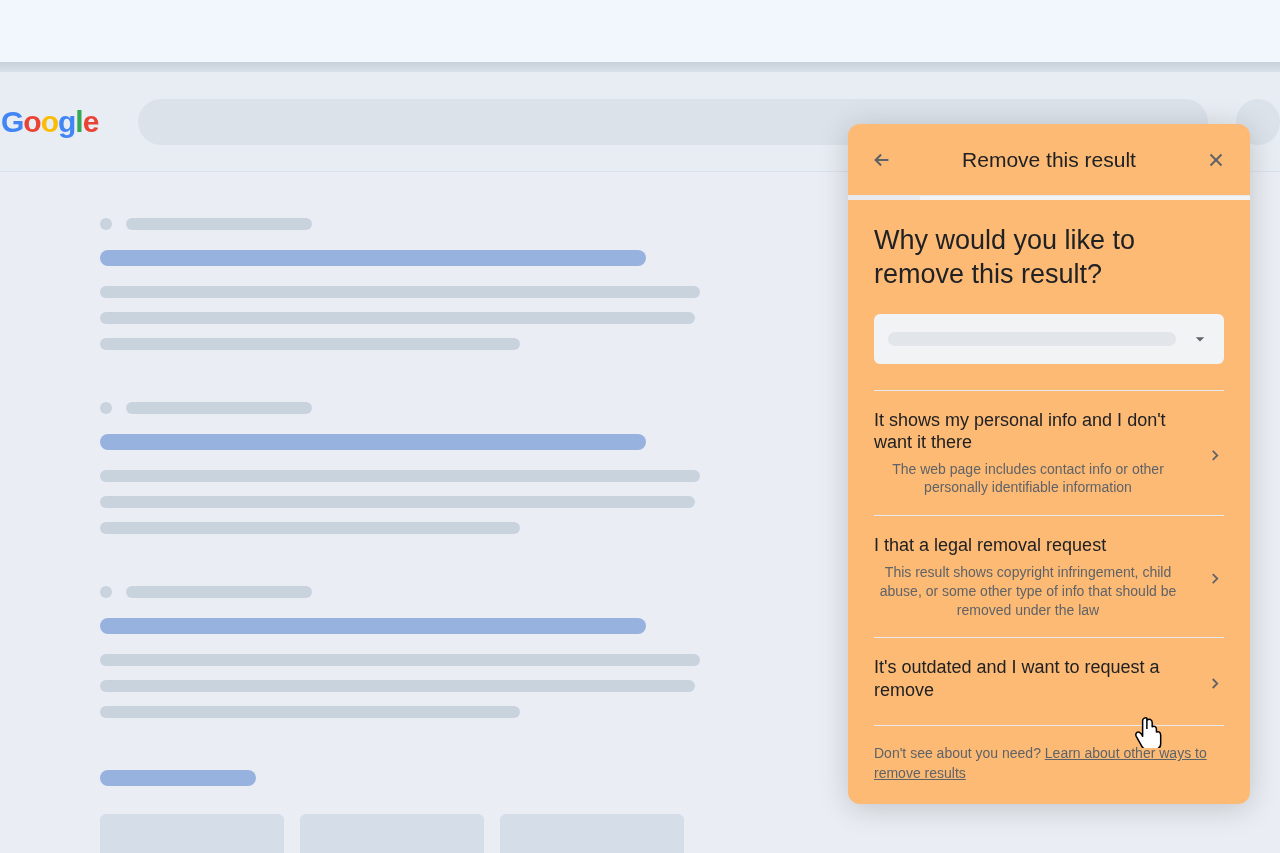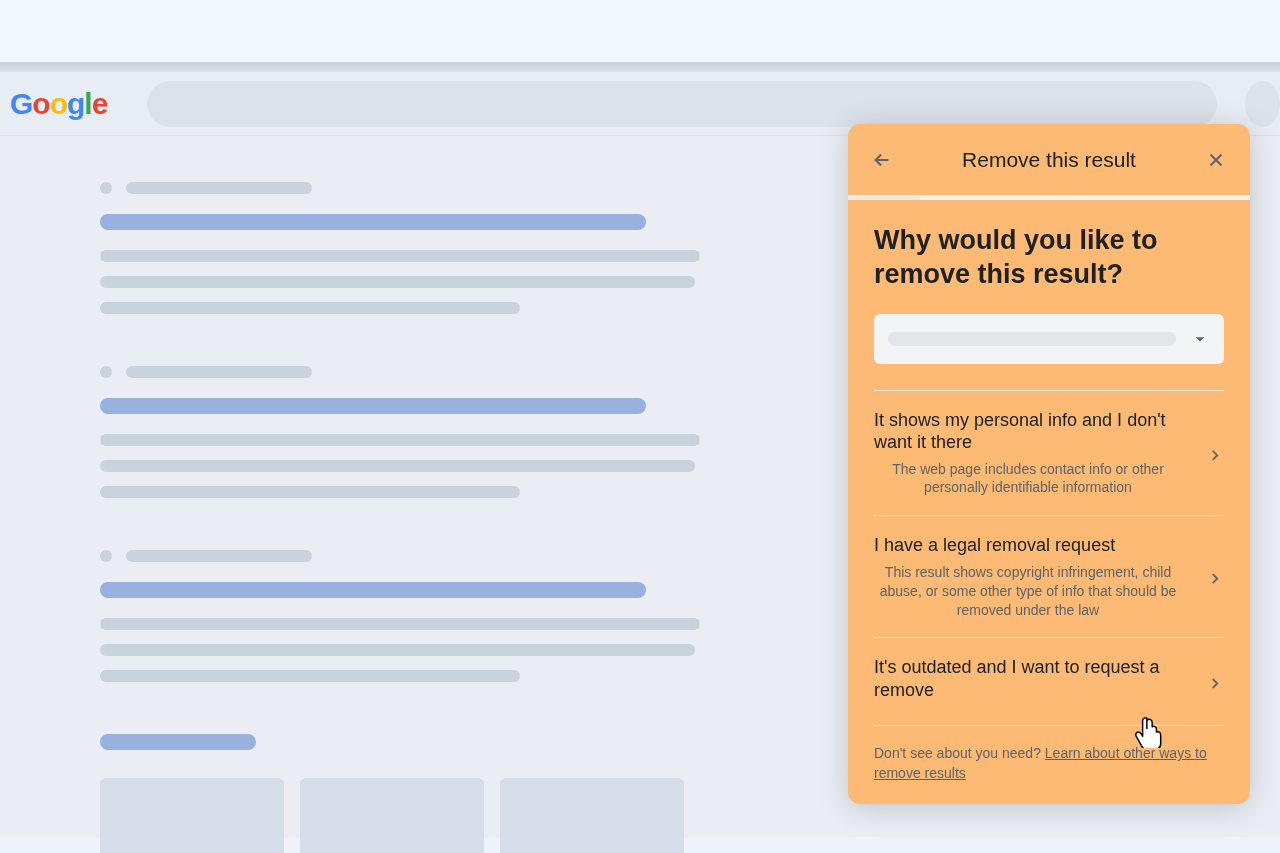--- a/index.html
+++ b/index.html
@@ -3,25 +3,25 @@
 <meta charset="utf-8">
 <style>
   * { box-sizing: border-box; margin: 0; padding: 0; }
   html, body { width: 1280px; height: 853px; overflow: hidden; font-family: Arial, Roboto, sans-serif; }
   body { background: #eef3fb; position: relative; }
 
   .top-strip { height: 62px; background: #f2f6fd; }
   .divider-bar { height: 10px; background: linear-gradient(#c8d1da, #d8e0e8); }
 
   .search-header {
-    height: 64px;
+    height: 100px;
     background: #e8edf3;
     display: flex;
     align-items: center;
-    padding-left: 10px;
+    padding-left: 1px;
     border-bottom: 1px solid #dbe2e9;
     justify-content: flex-end;
   }
   .logo {
     font-size: 30px;
     font-weight: 700;
     letter-spacing: -1px;
     margin-right: 40px;
     user-select: none;
   }
@@ -101,21 +101,21 @@
   .progress-strip { height:4px; background:#f1f3f4; }
   .progress-strip .fill { width:18%; height:100%; background:#e8eaed; }
 
   .modal-body { padding: 24px 26px 0 26px; overflow:hidden; flex:1; }
 
   .question {
     font-size: 27px;
     line-height: 1.25;
     color:#202124;
     margin-bottom: 22px;
-    font-weight:700;
+    font-weight:400;
   }
 
   .dropdown {
     background:#f1f3f4;
     border-radius:6px;
     height:50px;
     display:flex;
     align-items:center;
     padding:0 14px;
     margin-bottom:26px;
@@ -266,21 +266,21 @@
         <div class="opt-title">It shows my personal info and I don't want it there</div>
         <div class="opt-desc">The web page includes contact info or other personally identifiable information</div>
       </div>
       <svg class="arrow" viewBox="0 0 24 24" fill="none" stroke="currentColor" stroke-width="2.4">
         <path d="M9 6l6 6-6 6"></path>
       </svg>
     </div>
 
     <div class="option">
       <div class="txt">
-        <div class="opt-title">I have a legal removal request</div>
+        <div class="opt-title">I that a legal removal request</div>
         <div class="opt-desc">This result shows copyright infringement, child abuse, or some other type of info that should be removed under the law</div>
       </div>
       <svg class="arrow" viewBox="0 0 24 24" fill="none" stroke="currentColor" stroke-width="2.4">
         <path d="M9 6l6 6-6 6"></path>
       </svg>
     </div>
 
     <div class="option">
       <div class="txt">
         <div class="opt-title">It's outdated and I want to request a remove</div>

